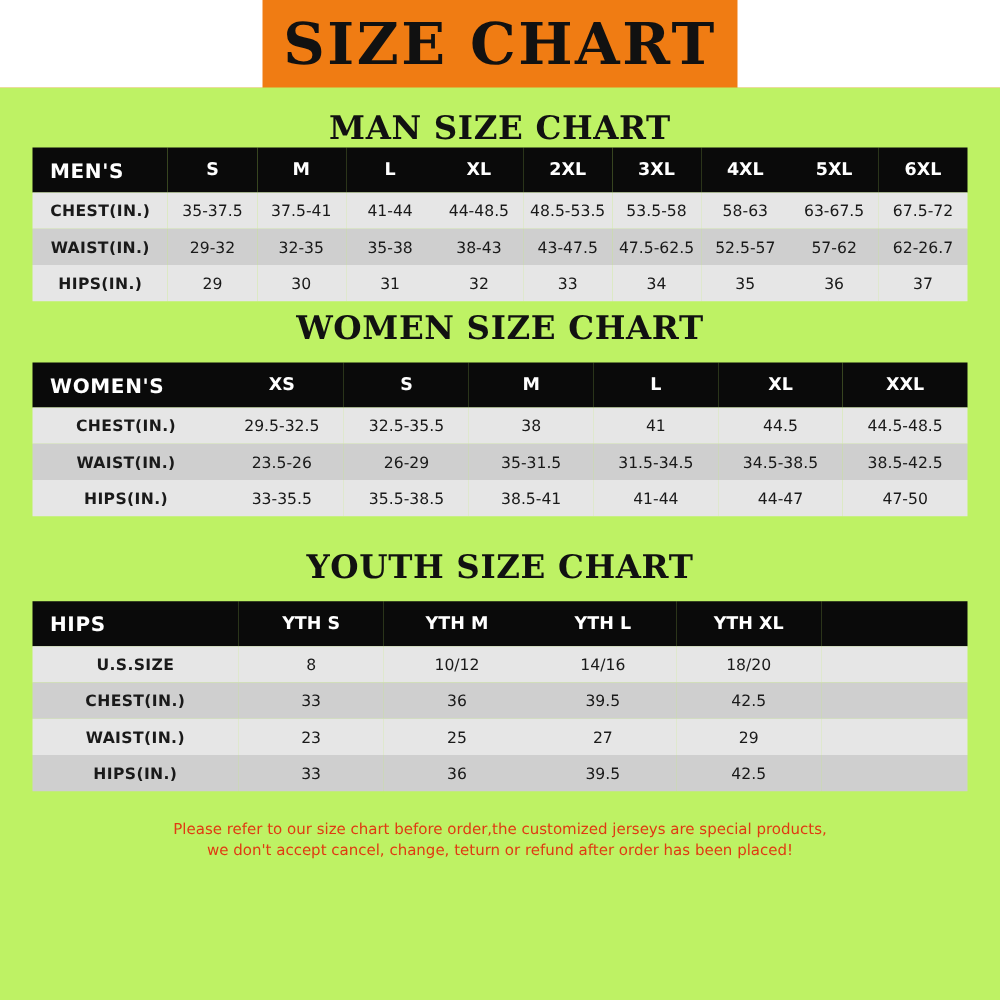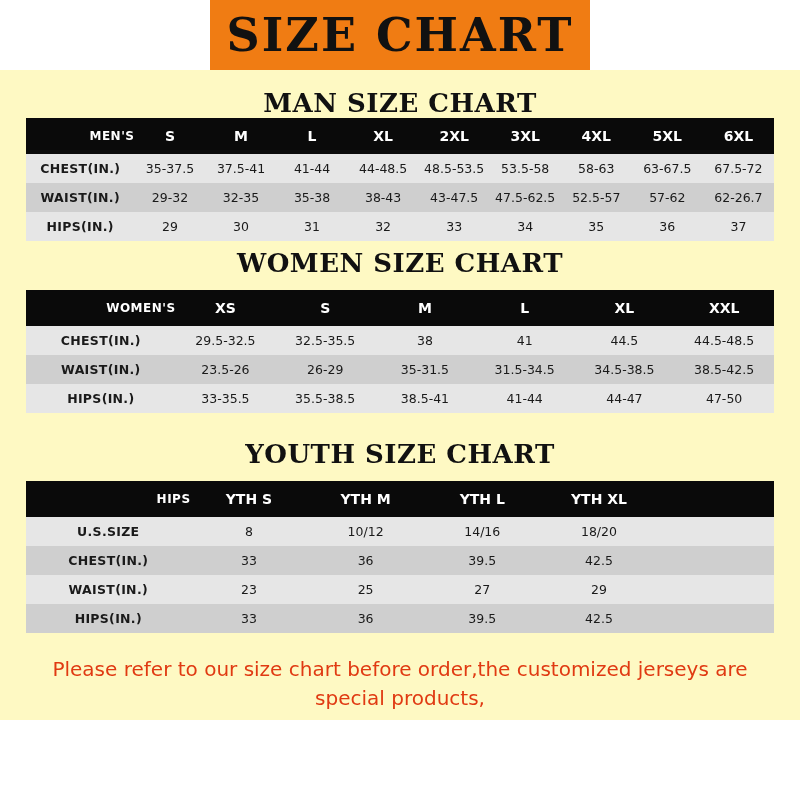--- a/index.html
+++ b/index.html
@@ -9,23 +9,23 @@
   body {
     width: 800px;
     height: 800px;
     background: #ffffff;
     font-family: "Liberation Sans", sans-serif;
     overflow: hidden;
   }
   .page {
     position: relative;
     width: 800px;
-    height: 720px;
+    height: 800px;
     box-sizing: border-box;
-    background: #fef9c3;
+    background: #bef264;
   }
   
   .banner {
     position: relative;
     height: 70px;
     background: #f07c13;
     display: flex;
     align-items: center;
     justify-content: center;
   }
@@ -87,44 +87,44 @@
   table.size-table thead tr {
     background: #0a0a0a;
   }
   table.size-table thead th {
     color: #ffffff;
     font-weight: bold;
     font-size: 14px;
     height: 36px;
   }
   table.size-table thead th.corner {
-    text-align: right;
+    text-align: left;
     padding-left: 14px;
-    font-size: 12px;
+    font-size: 16px;
     letter-spacing: 0.5px;
   }
   table.size-table tbody tr.light { background: #e6e6e6; }
   table.size-table tbody tr.dark  { background: #cfcfcf; }
   table.size-table tbody td.rowhead {
     font-weight: bold;
     letter-spacing: 0.3px;
   }
 
   
   .men-table col.c0 { width: 14.5%; }
   .women-table col.c0 { width: 20%; }
   .youth-table col.c0 { width: 22%; }
 
   .footnote {
     margin-top: 22px;
     padding: 0 22px;
     text-align: center;
     color: #e03a12;
     font-family: "DejaVu Sans", sans-serif;
-    font-size: 20px;
+    font-size: 12px;
     line-height: 1.45;
   }
 </style>
 </head>
 <body>
 
 <div class="page">
 
   <div class="banner">
     <div class="banner-title">SIZE CHART</div>
@@ -304,16 +304,17 @@
           <td>36</td>
           <td>39.5</td>
           <td>42.5</td>
           <td></td>
         </tr>
       </tbody>
     </table>
 
     <div class="footnote">
       <div>Please refer to our size chart before order,the customized jerseys are special products,</div>
+      <div>we don't accept cancel, change, teturn or refund after order has been placed!</div>
     </div>
 
   </div>
 </div>
 
 </body></html>

